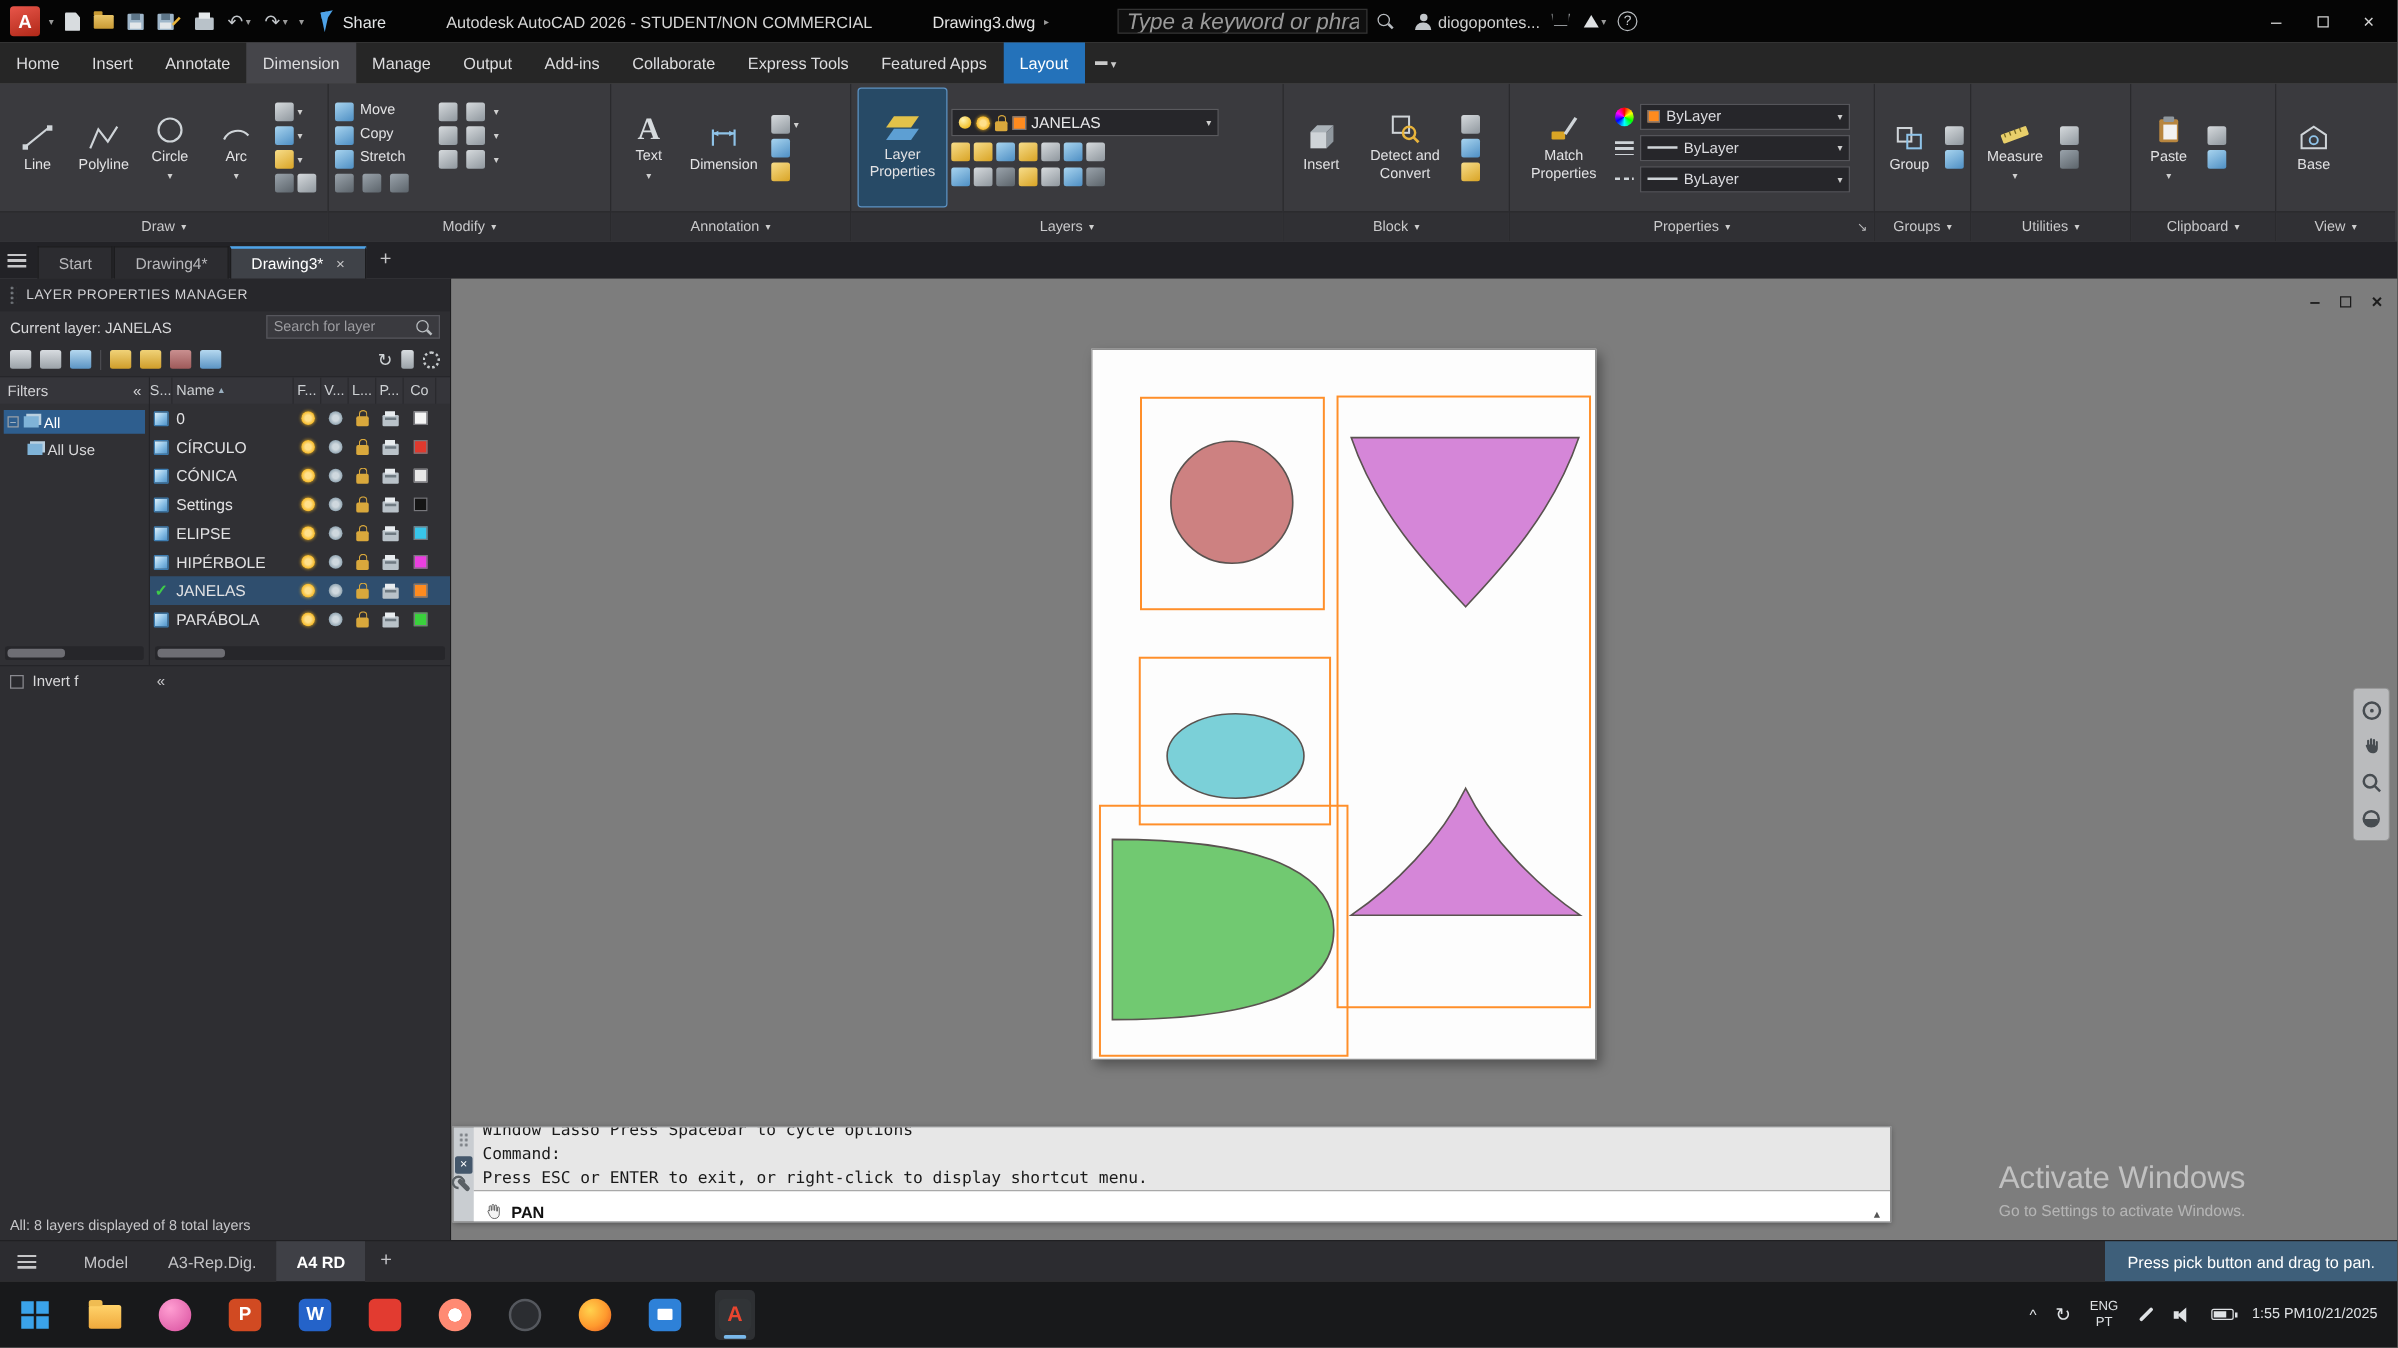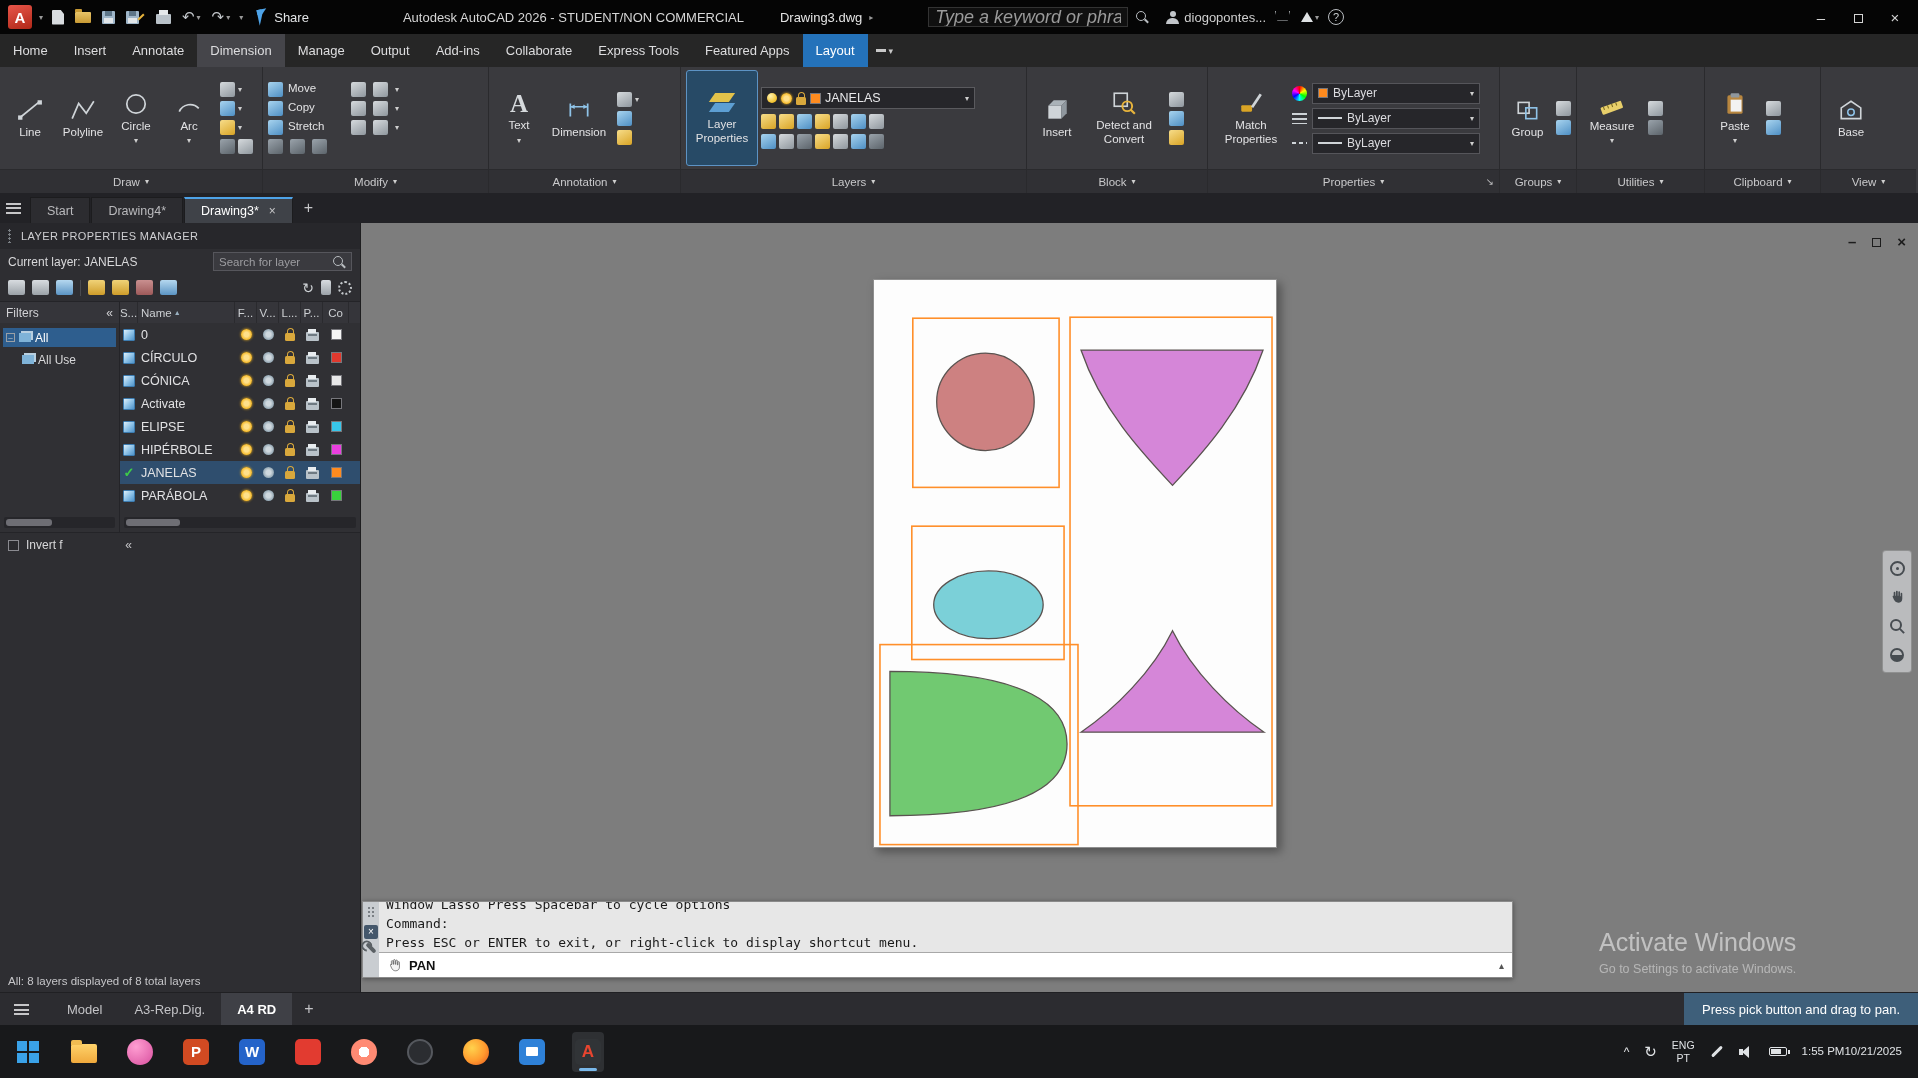--- a/index.html
+++ b/index.html
@@ -15,21 +15,21 @@
   .ic-folder{width:16px;height:11px;background:linear-gradient(#e8c468,#c89a34);border-radius:1px;position:relative}
   .ic-folder::before{content:"";position:absolute;top:-3px;left:0;width:7px;height:3px;background:#c89a34;border-radius:1px 1px 0 0}
   .ic-disk{width:13px;height:13px;background:#9fb6c9;border-radius:1px;position:relative}
   .ic-disk::before{content:"";position:absolute;top:0;left:3px;width:7px;height:5px;background:#5d7588}
   .ic-disk::after{content:"";position:absolute;bottom:1px;left:2px;width:9px;height:5px;background:#e2e6e9}
   .ic-pen-mini{width:8px;height:2px;background:#e8b43c;transform:rotate(-45deg);margin-left:-4px}
   .ic-print{width:15px;height:10px;background:#b9c2c9;border-radius:1px;position:relative;margin-top:3px}
   .ic-print::before{content:"";position:absolute;top:-4px;left:3px;width:9px;height:5px;background:#e4e8ea}
   .share{display:flex;align-items:center;gap:6px;color:#e3e5e7;margin-left:8px}
   .ic-cursor{width:0;height:0;border-left:5px solid #4ea3e8;border-right:5px solid transparent;border-bottom:11px solid transparent;border-top:5px solid #4ea3e8;transform:rotate(-12deg)}
-  .tb-title{margin-left:87px;display:flex;gap:36px;white-space:nowrap;color:#d6d6d6}
+  .tb-title{margin-left:41px;display:flex;gap:48px;white-space:nowrap;color:#d6d6d6}
   .tb-title .doc{color:#e4e4e4}
   .tb-search{margin-left:48px;width:200px;height:20px;background:#101010;border:1px solid #333;color:#bdbdbd;font-style:italic;font-size:18px;padding:0 6px;outline:none}
   .tb-search::placeholder{color:#9a9a9a}
   .mag{position:relative;width:14px;height:14px;flex:0 0 auto}
   .mag::before{content:"";position:absolute;width:8px;height:8px;border:1.6px solid #b9bdc1;border-radius:50%;left:1px;top:1px}
   .mag::after{content:"";position:absolute;width:5px;height:1.8px;background:#b9bdc1;transform:rotate(45deg);left:9px;top:10px}
   .userwrap{display:flex;align-items:center;gap:5px;margin-left:10px;white-space:nowrap}
   .ic-user{width:13px;height:13px;position:relative}
   .ic-user::before{content:"";position:absolute;left:3.5px;top:0;width:6px;height:6px;border-radius:50%;background:#c2c6ca}
   .ic-user::after{content:"";position:absolute;left:0;bottom:0;width:13px;height:6px;border-radius:6px 6px 0 0;background:#c2c6ca}
@@ -171,21 +171,21 @@
 
   
   .dock{position:absolute;left:1px;top:678px;width:1151px;height:77px;display:flex;border:1px solid #8a8a8a;box-shadow:0 1px 5px rgba(0,0,0,.4);background:#c9cdd1}
   .dock-grip{width:16px;display:flex;flex-direction:column;align-items:center;gap:7px;padding-top:4px}
   .dots{width:8px;height:12px;background:radial-gradient(circle at 2px 2px,#7a7f84 1px,transparent 1.3px) 0 0/4px 4px}
   .dkx{width:14px;height:14px;background:#44576b;color:#fff;font-size:10px;line-height:14px;text-align:center;border-radius:2px}
   .wrench{width:12px;height:4px;background:#5a6064;transform:rotate(45deg);border-radius:2px;position:relative}
   .wrench::before{content:"";position:absolute;left:-4px;top:-2px;width:7px;height:7px;border:2px solid #5a6064;border-radius:50%;border-right-color:transparent}
   .dock-main{flex:1;display:flex;flex-direction:column;min-width:0}
   .hist{flex:1;background:#e7e7e7;overflow:hidden;display:flex;flex-direction:column;justify-content:flex-end;padding:0 7px;font-family:"DejaVu Sans Mono",monospace;font-size:13px;color:#1a1a1a;line-height:19px;white-space:nowrap}
-  .cin{height:25px;background:#fff;border-top:1px solid #a8a8a8;display:flex;align-items:center;gap:7px;padding:0 8px}
+  .cin{height:25px;background:#fff;border-top:1px solid #a8a8a8;display:flex;align-items:flex-end;gap:7px;padding:0 8px}
   .ptxt{font-weight:bold;font-size:13px;color:#111}
   .cup{margin-left:auto;color:#555;font-size:10px}
   .handic svg{display:block}
 
   
   .lbar{height:33px;background:#2c2c30;display:flex;align-items:center;border-top:1px solid #202023;flex:0 0 auto}
   .lbar .bars{margin:0 14px}
   .ltab{padding:0 16px;line-height:33px;font-size:13px;color:#c3c3c6;white-space:nowrap}
   .ltab.active{background:#3f4046;color:#fff;font-weight:bold}
   .lplus{color:#c3c3c6;padding:0 12px;font-size:16px}
@@ -762,21 +762,21 @@
                 <i class="prn"></i>
               </span>
             <span class="gc cc">
                 <i class="chip" style="background: rgb(232, 232, 232);"></i>
               </span>
           </div>
           <div class="lrow">
             <span class="gc cs">
                 <i class="sheet"></i>
               </span>
-            <span class="gc cn">Activate</span>
+            <span class="gc cn">Settings</span>
             <span class="gc ci">
                 <i class="sun"></i>
               </span>
             <span class="gc ci">
                 <i class="sun dim"></i>
               </span>
             <span class="gc ci">
                 <i class="lock"></i>
               </span>
             <span class="gc ci">

